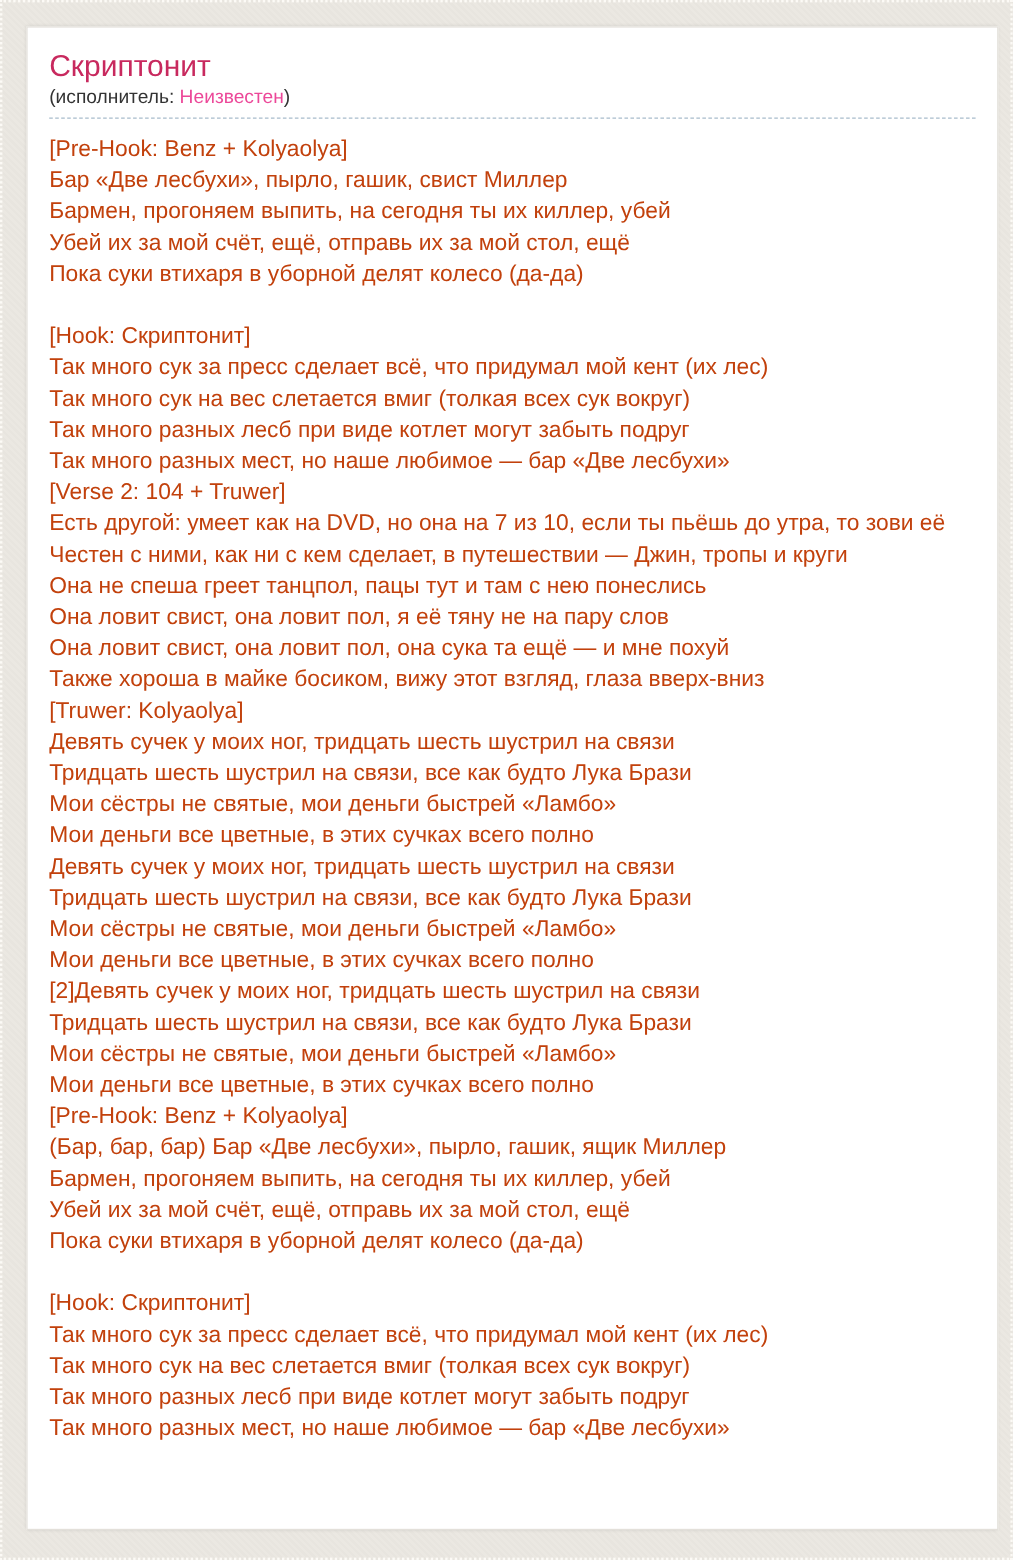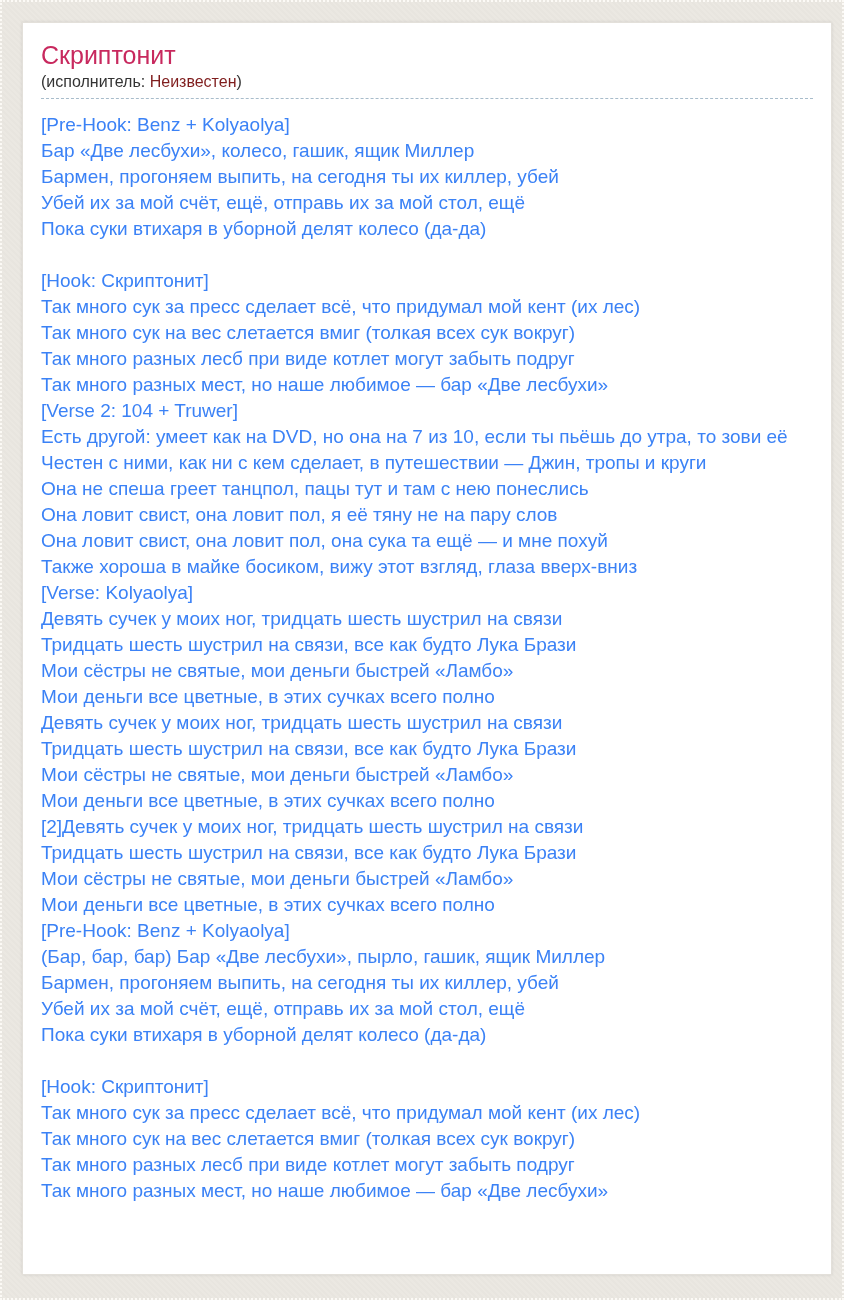--- a/index.html
+++ b/index.html
@@ -46,29 +46,29 @@
   }
   .artist-line {
     margin-top: 3px;
     padding-bottom: 6px;
     font-size: 16px;
     line-height: 20px;
     color: #333333;
     border-bottom: 1px dashed #a8bccb;
   }
   .artist-link {
-    color: #7f1d1d;
+    color: #ec4899;
     text-decoration: none;
     cursor: pointer;
   }
   .lyrics {
     margin-top: 13px;
     font-size: 19px;
     line-height: 26px;
-    color: #3b82f6;
+    color: #c2410c;
   }
   .lyric-line {
     white-space: pre;
     height: 26px;
   }
 </style>
 </head>
 <body>
 
 <div class="page-frame"></div>
@@ -77,38 +77,38 @@
   <div class="card-inner">
 
     <h1 class="song-title">Скриптонит</h1>
 
     <div class="artist-line">
       <span>(исполнитель: </span><a class="artist-link">Неизвестен</a><span>)</span>
     </div>
 
     <div class="lyrics" id="lyrics-container">
         <div class="lyric-line">[Pre-Hook: Benz + Kolyaolya]</div>
-        <div class="lyric-line">Бар «Две лесбухи», колесо, гашик, ящик Миллер</div>
+        <div class="lyric-line">Бар «Две лесбухи», пырло, гашик, свист Миллер</div>
         <div class="lyric-line">Бармен, прогоняем выпить, на сегодня ты их киллер, убей</div>
         <div class="lyric-line">Убей их за мой счёт, ещё, отправь их за мой стол, ещё</div>
         <div class="lyric-line">Пока суки втихаря в уборной делят колесо (да-да)</div>
         <div class="lyric-line">&nbsp;</div>
         <div class="lyric-line">[Hook: Скриптонит]</div>
         <div class="lyric-line">Так много сук за пресс сделает всё, что придумал мой кент (их лес)</div>
         <div class="lyric-line">Так много сук на вес слетается вмиг (толкая всех сук вокруг)</div>
         <div class="lyric-line">Так много разных лесб при виде котлет могут забыть подруг</div>
         <div class="lyric-line">Так много разных мест, но наше любимое — бар «Две лесбухи»</div>
         <div class="lyric-line">[Verse 2: 104 + Truwer]</div>
         <div class="lyric-line">Есть другой: умеет как на DVD, но она на 7 из 10, если ты пьёшь до утра, то зови её</div>
         <div class="lyric-line">Честен с ними, как ни с кем сделает, в путешествии — Джин, тропы и круги</div>
         <div class="lyric-line">Она не спеша греет танцпол, пацы тут и там с нею понеслись</div>
         <div class="lyric-line">Она ловит свист, она ловит пол, я её тяну не на пару слов</div>
         <div class="lyric-line">Она ловит свист, она ловит пол, она сука та ещё — и мне похуй</div>
         <div class="lyric-line">Также хороша в майке босиком, вижу этот взгляд, глаза вверх-вниз</div>
-        <div class="lyric-line">[Verse: Kolyaolya]</div>
+        <div class="lyric-line">[Truwer: Kolyaolya]</div>
         <div class="lyric-line">Девять сучек у моих ног, тридцать шесть шустрил на связи</div>
         <div class="lyric-line">Тридцать шесть шустрил на связи, все как будто Лука Брази</div>
         <div class="lyric-line">Мои сёстры не святые, мои деньги быстрей «Ламбо»</div>
         <div class="lyric-line">Мои деньги все цветные, в этих сучках всего полно</div>
         <div class="lyric-line">Девять сучек у моих ног, тридцать шесть шустрил на связи</div>
         <div class="lyric-line">Тридцать шесть шустрил на связи, все как будто Лука Брази</div>
         <div class="lyric-line">Мои сёстры не святые, мои деньги быстрей «Ламбо»</div>
         <div class="lyric-line">Мои деньги все цветные, в этих сучках всего полно</div>
         <div class="lyric-line">[2]Девять сучек у моих ног, тридцать шесть шустрил на связи</div>
         <div class="lyric-line">Тридцать шесть шустрил на связи, все как будто Лука Брази</div>

